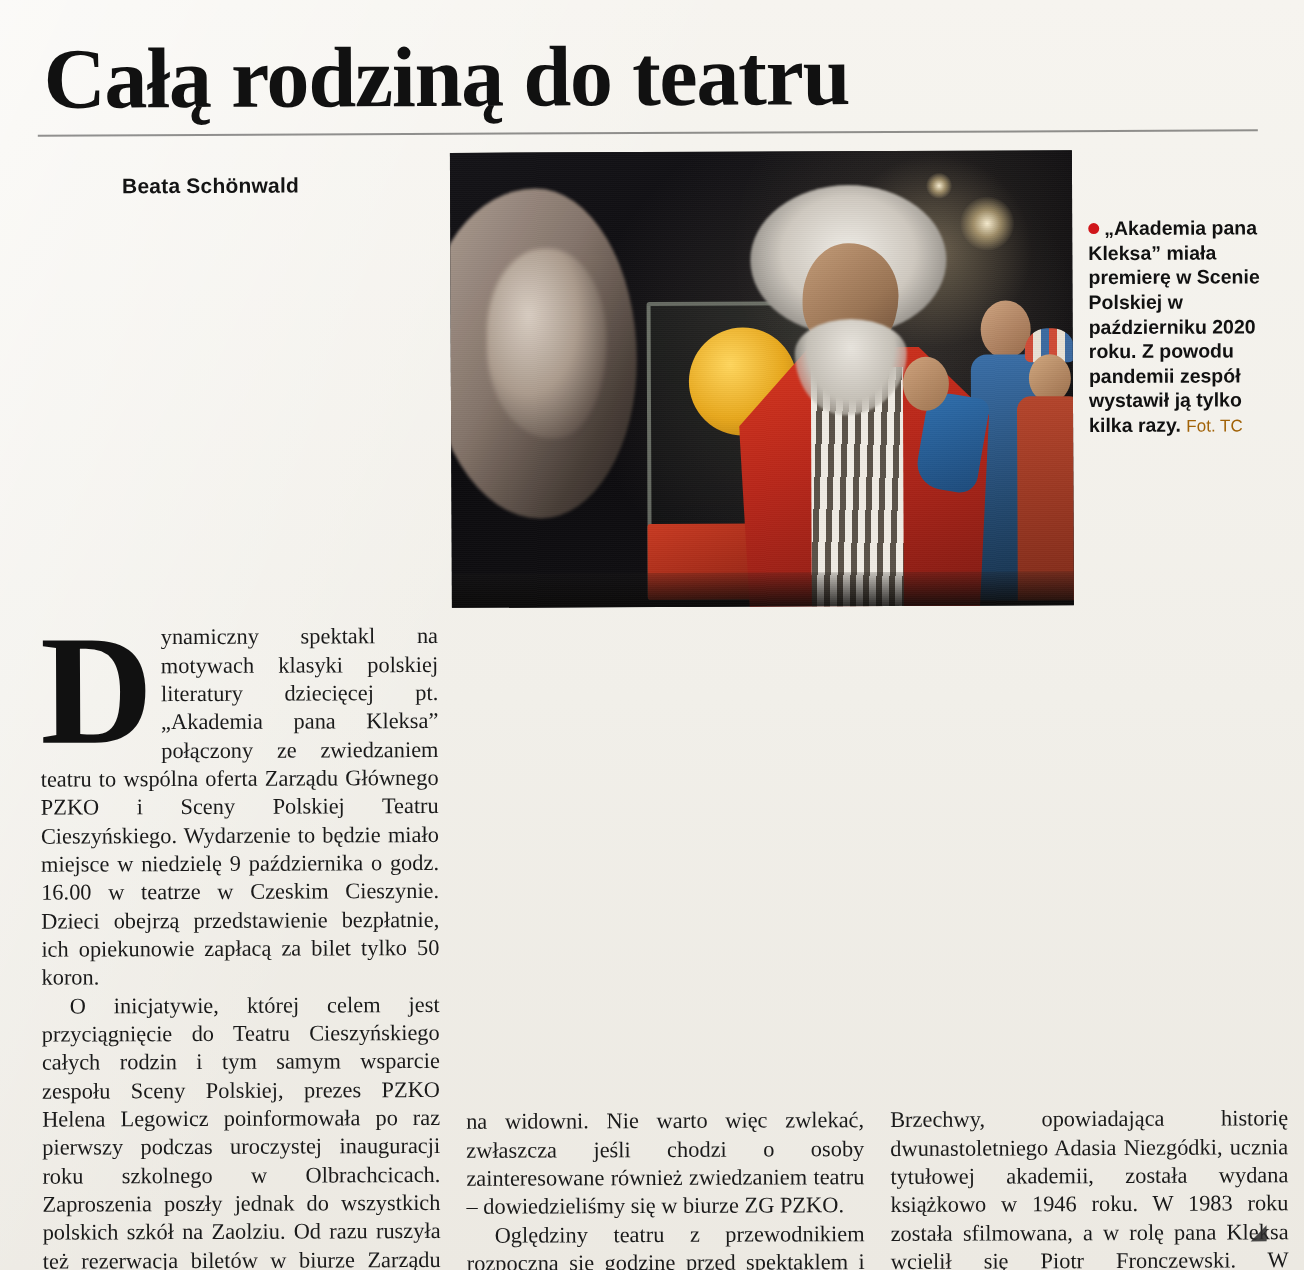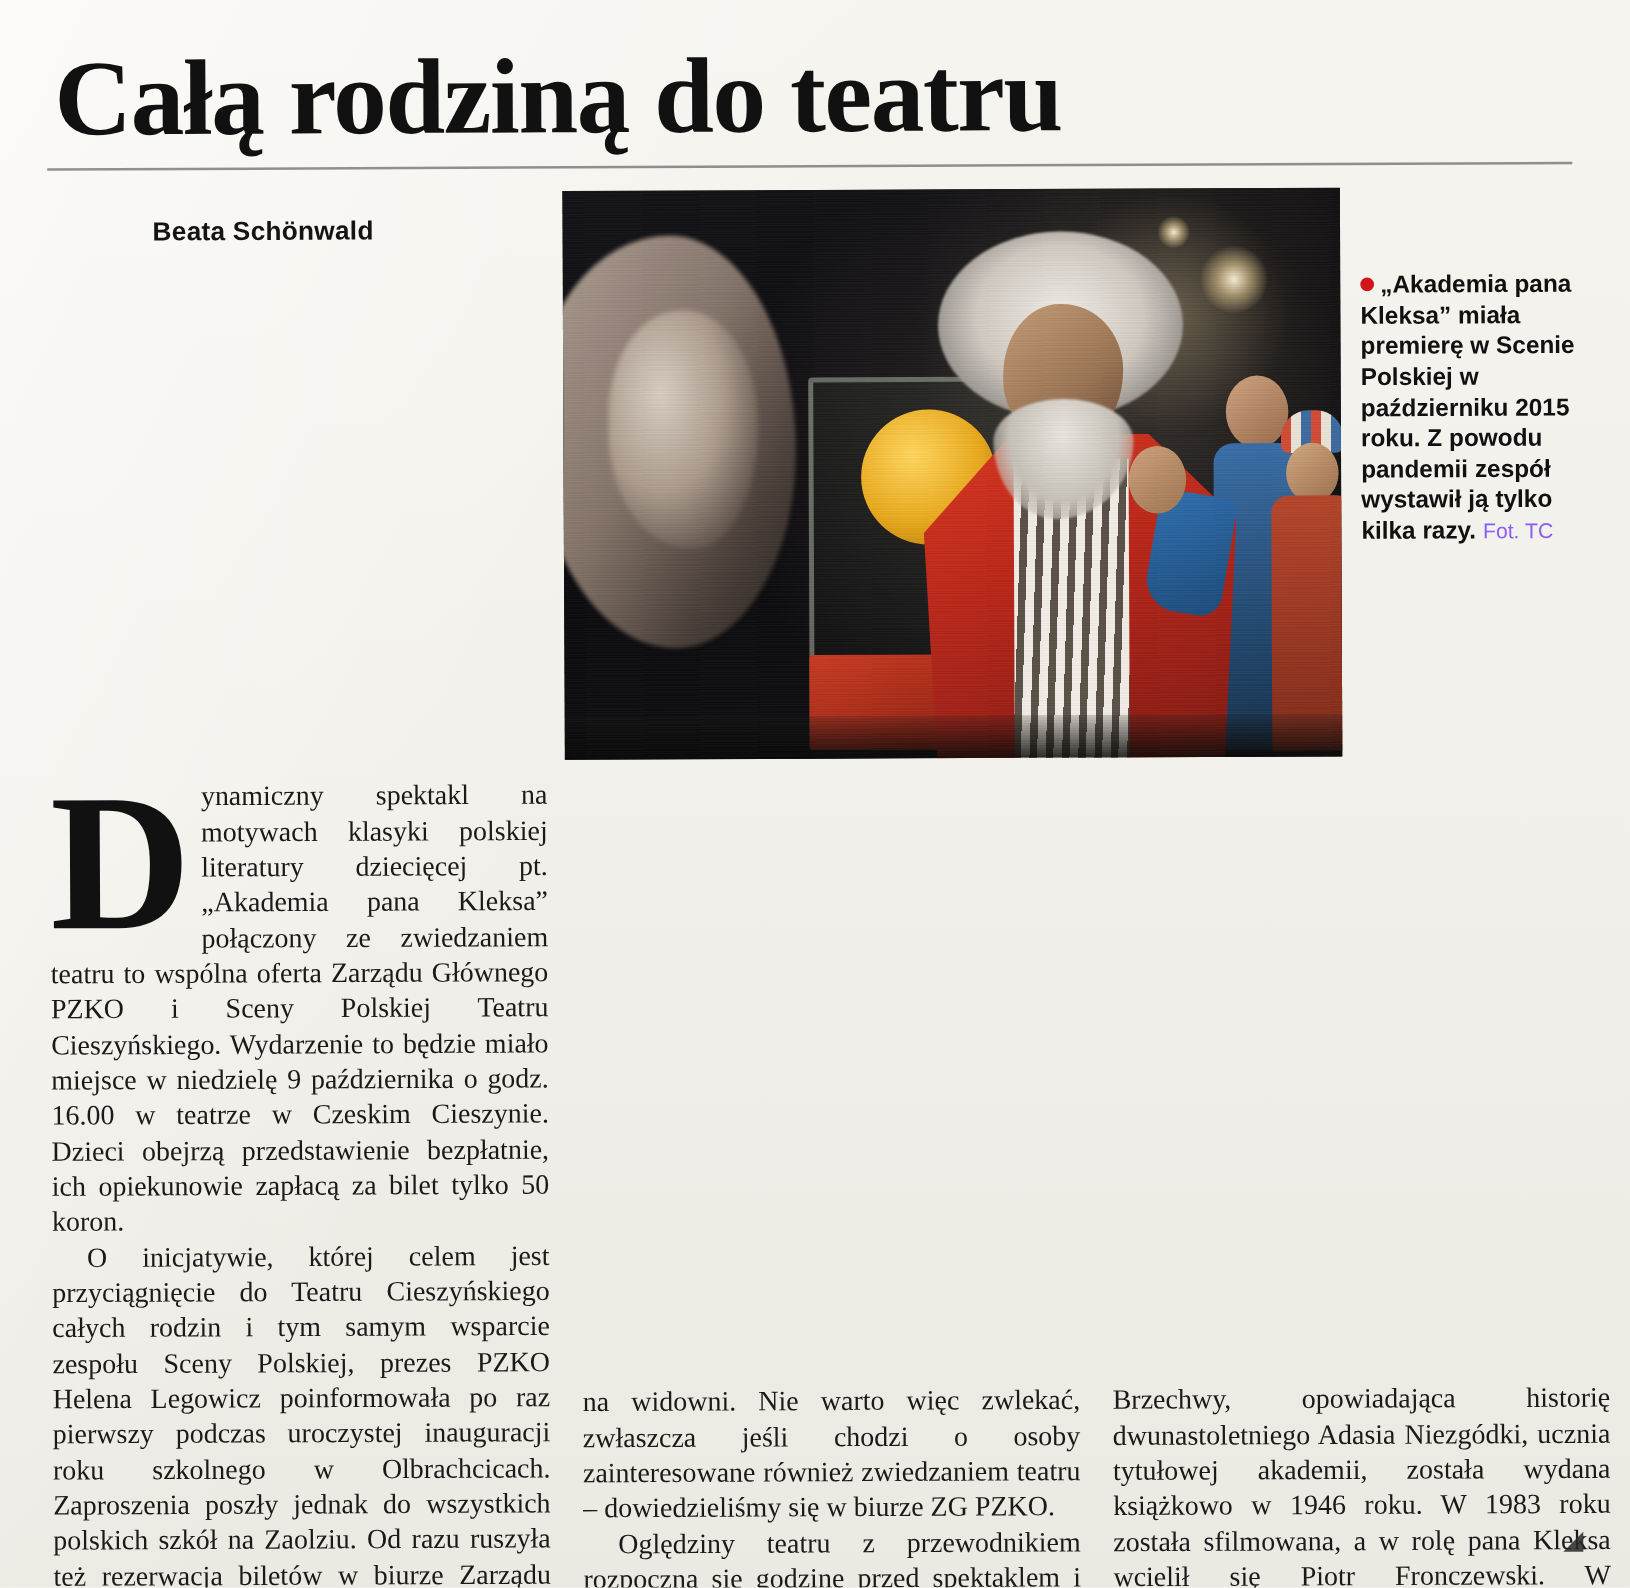--- a/index.html
+++ b/index.html
@@ -256,21 +256,21 @@
     display: inline-block;
     width: 11px; height: 11px;
     border-radius: 50%;
     background: #d0161a;
     margin-right: 5px;
     vertical-align: 1px;
   }
   .credit {
     font-weight: normal;
     font-size: 17px;
-    color: #8b5cf6;
+    color: #a16207;
   }
   
   .columns {
     display: flex;
     gap: 26px;
     margin-top: 14px;
   }
   .col {
     width: 398px;
     flex: 0 0 398px;
@@ -352,21 +352,21 @@
         <div class="ph-hair"></div>
         <div class="ph-head"></div>
         <div class="ph-beard"></div>
         <div class="ph-hand"></div>
         <div class="ph-floor"></div>
         <div class="ph-grain"></div>
       </div>
 
       <div class="caption-col">
         <div class="caption-text">
-          <span class="bullet-dot"></span><span>„Akademia pana Kleksa” miała premierę w Scenie Polskiej w październiku 2015 roku. Z powodu pandemii zespół wystawił ją tylko kilka razy.</span>
+          <span class="bullet-dot"></span><span>„Akademia pana Kleksa” miała premierę w Scenie Polskiej w październiku 2020 roku. Z powodu pandemii zespół wystawił ją tylko kilka razy.</span>
           <span class="credit">Fot. TC</span>
         </div>
       </div>
     </div>
   </div>
 
   <div class="columns">
 
     <div class="col col-1">
       <p class="first"><span class="dropcap">D</span><span>ynamiczny spektakl na motywach klasyki polskiej literatury dziecięcej pt. „Akademia pana Kleksa” połączony ze zwiedzaniem teatru to wspólna oferta Zarządu Głównego PZKO i Sceny Polskiej Teatru Cieszyńskiego. Wydarzenie to będzie miało miejsce w niedzielę 9 października o godz. 16.00 w teatrze w Czeskim Cieszynie. Dzieci obejrzą przedstawienie bezpłatnie, ich opiekunowie zapłacą za bilet tylko 50 koron.</span></p>

